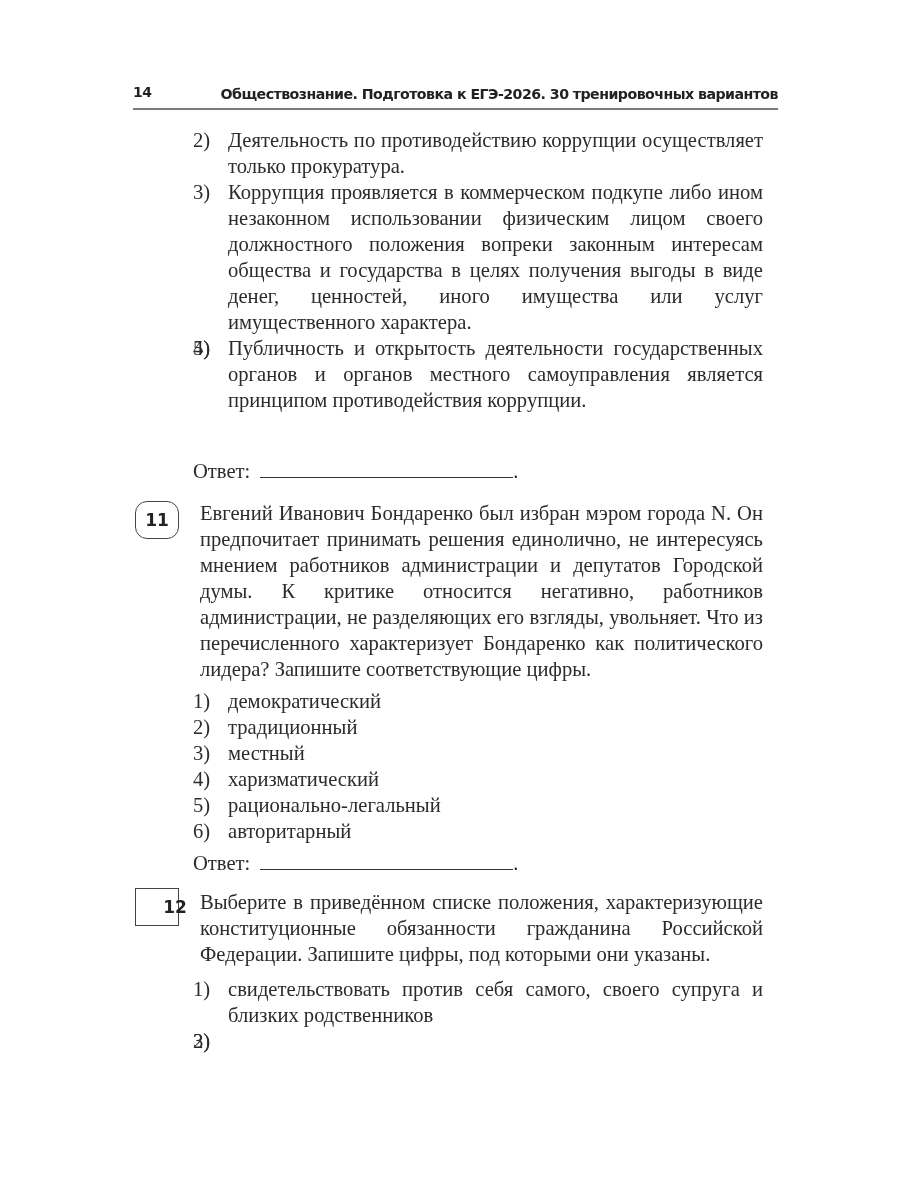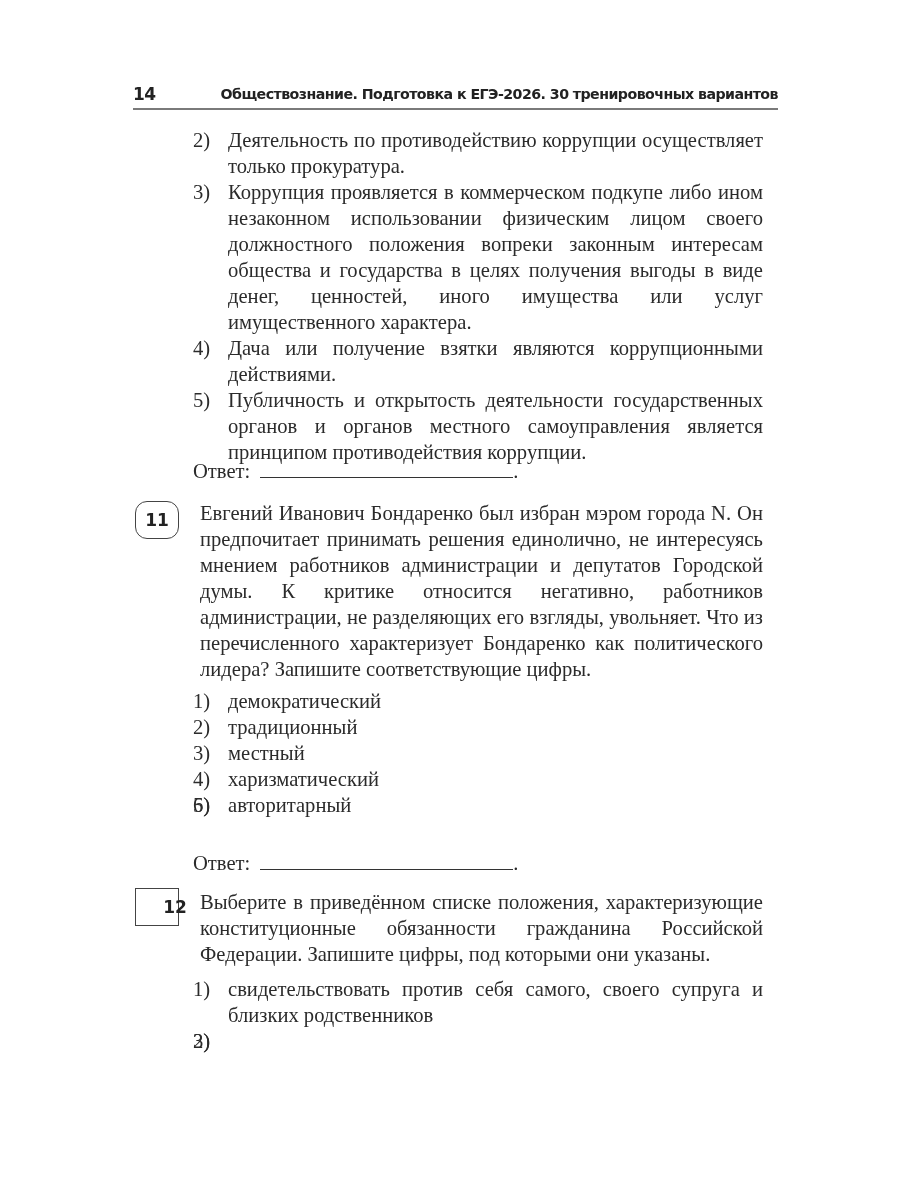--- a/index.html
+++ b/index.html
@@ -1,18 +1,18 @@
 <!DOCTYPE html>
 <html><head>
 <meta charset="utf-8">
 <style>
   html, body { margin:0; padding:0; background:#ffffff; }
   body { width:900px; height:1200px; position:relative; overflow:hidden; color:#2a2a2a; }
   .header { position:absolute; left:133px; top:82px; width:645px; height:26px; border-bottom:2px solid #7a7a7a; }
-  .page-num { position:absolute; left:0; top:2px; font-family:"DejaVu Sans", sans-serif; font-weight:bold; font-size:17px; letter-spacing:-0.5px; color:#222; }
+  .page-num { position:absolute; left:0; top:2px; font-family:"DejaVu Sans", sans-serif; font-weight:bold; font-size:14px; letter-spacing:-0.5px; color:#222; }
   .running-title { position:absolute; right:0; top:4px; font-family:"DejaVu Sans", sans-serif; font-weight:bold; font-size:14.2px; letter-spacing:-0.55px; color:#222; white-space:nowrap; }
   .serif { font-family:"Liberation Serif", serif; font-size:20.6px; line-height:26px; color:#2b2b2b; }
   .list { position:absolute; margin:0; padding:0; list-style:none; }
   .list li { position:relative; padding-left:35px; text-align:justify; text-align-last:left; }
   .list li .num { position:absolute; left:0; top:0; }
   .answer { position:absolute; white-space:nowrap; }
   .answer .line { display:inline-block; width:253px; border-bottom:1.5px solid #333; height:18px; vertical-align:baseline; margin-left:10px; }
   .qbox { position:absolute; width:44px; height:38px; border:1.6px solid #444; box-sizing:border-box; font-family:"DejaVu Sans", sans-serif; font-weight:bold; font-size:17px; display:flex; align-items:center; justify-content:center; color:#222; }
   .qtext { position:absolute; text-align:justify; text-align-last:left; }
   .qtext p { margin:0; }
@@ -21,38 +21,38 @@
 <body>
 
 <div class="header">
   <span class="page-num">14</span>
   <span class="running-title">Обществознание. Подготовка к ЕГЭ-2026. 30 тренировочных вариантов</span>
 </div>
 
 <ol class="list serif" style="left:193px; top:127px; width:570px;">
   <li><span class="num">2)</span><span>Деятельность по противодействию коррупции осуществляет только прокуратура.</span></li>
   <li><span class="num">3)</span><span>Коррупция проявляется в коммерческом подкупе либо ином незаконном использовании физическим лицом своего должностного положения вопреки законным интересам общества и государства в целях получения выгоды в виде денег, ценностей, иного имущества или услуг имущественного характера.</span></li>
-  <li><span class="num">4)</span><span>Дача или получение взятки являются коррупционными действиями.</span></li>
+  <li><span class="num">4)</span></li>
   <li><span class="num">5)</span><span>Публичность и открытость деятельности государственных органов и органов местного самоуправления является принципом противодействия коррупции.</span></li>
 </ol>
 
 <div class="answer serif" style="left:193px; top:458px;">
   <span>Ответ:</span><span class="line"></span><span>.</span>
 </div>
 
 <div class="qbox" style="left:135px; top:501px;border-radius:12px;">11</div>
 <div class="qtext serif" style="left:200px; top:500px; width:563px;">
   <p>Евгений Иванович Бондаренко был избран мэром города N. Он предпочитает принимать решения единолично, не интересуясь мнением работников администрации и депутатов Городской думы. К критике относится негативно, работников администрации, не разделяющих его взгляды, увольняет. Что из перечисленного характеризует Бондаренко как политического лидера? Запишите соответствующие цифры.</p>
 </div>
 <ol class="list serif" style="left:193px; top:688px; width:570px;">
   <li><span class="num">1)</span><span>демократический</span></li>
   <li><span class="num">2)</span><span>традиционный</span></li>
   <li><span class="num">3)</span><span>местный</span></li>
   <li><span class="num">4)</span><span>харизматический</span></li>
-  <li><span class="num">5)</span></li>
+  <li><span class="num">5)</span><span>рационально-легальный</span></li>
   <li><span class="num">6)</span><span>авторитарный</span></li>
 </ol>
 <div class="answer serif" style="left:193px; top:850px;">
   <span>Ответ:</span><span class="line"></span><span>.</span>
 </div>
 
 <div class="qbox" style="left:135px; top:888px;padding-left:36px;">12</div>
 <div class="qtext serif" style="left:200px; top:889px; width:563px;">
   <p>Выберите в приведённом списке положения, характеризующие конституционные обязанности гражданина Российской Федерации. Запишите цифры, под которыми они указаны.</p>
 </div>

